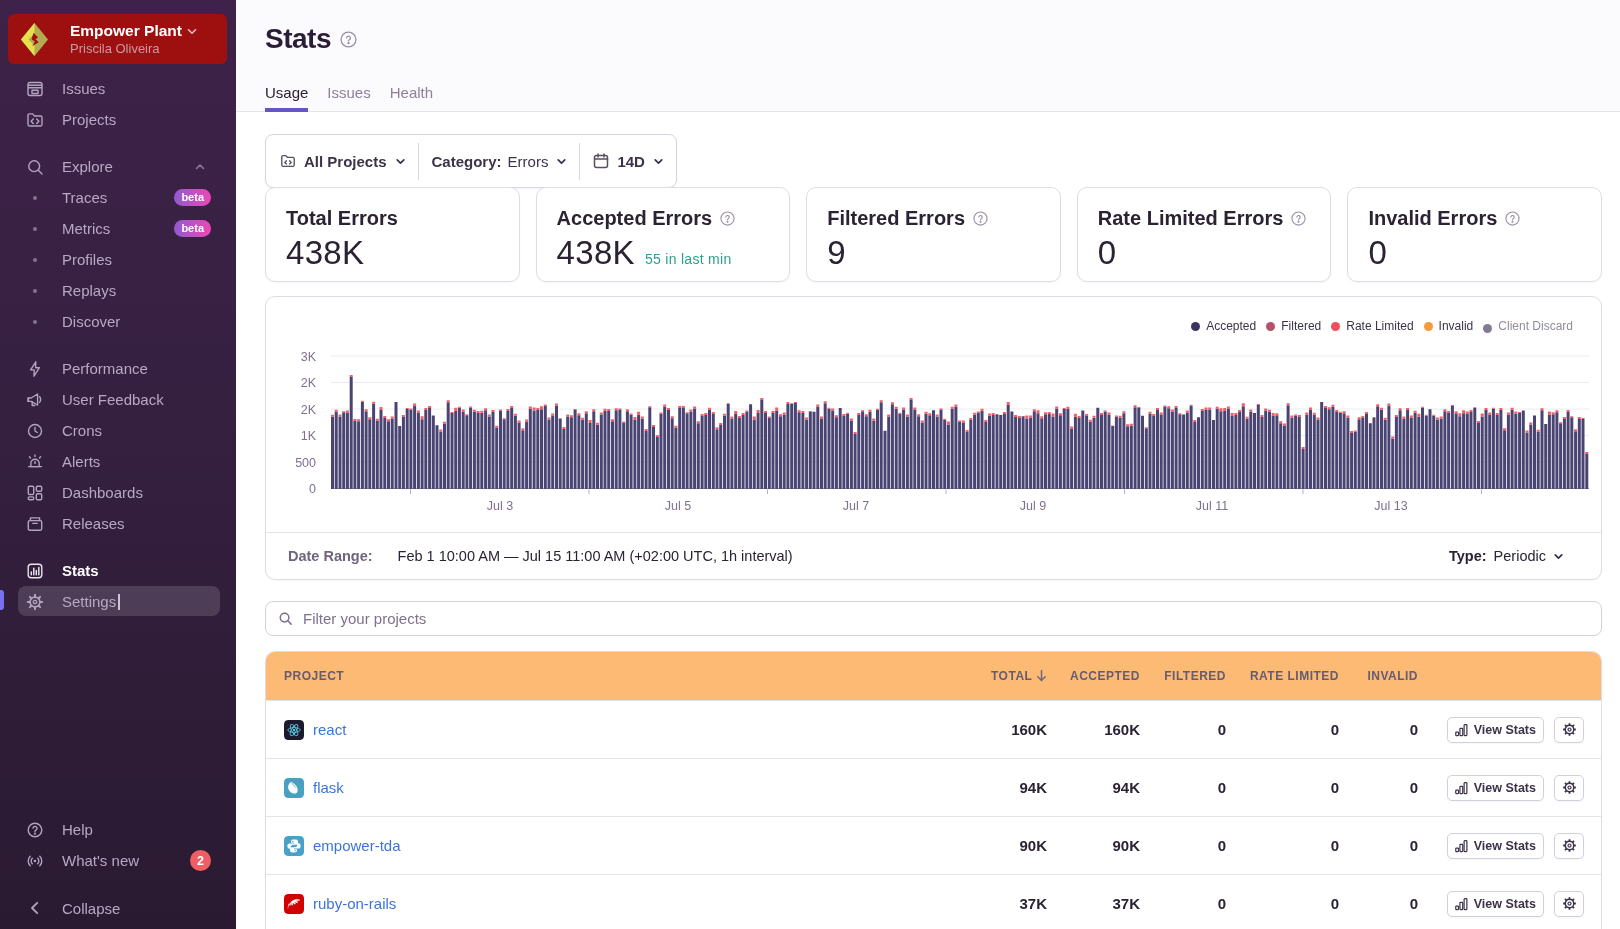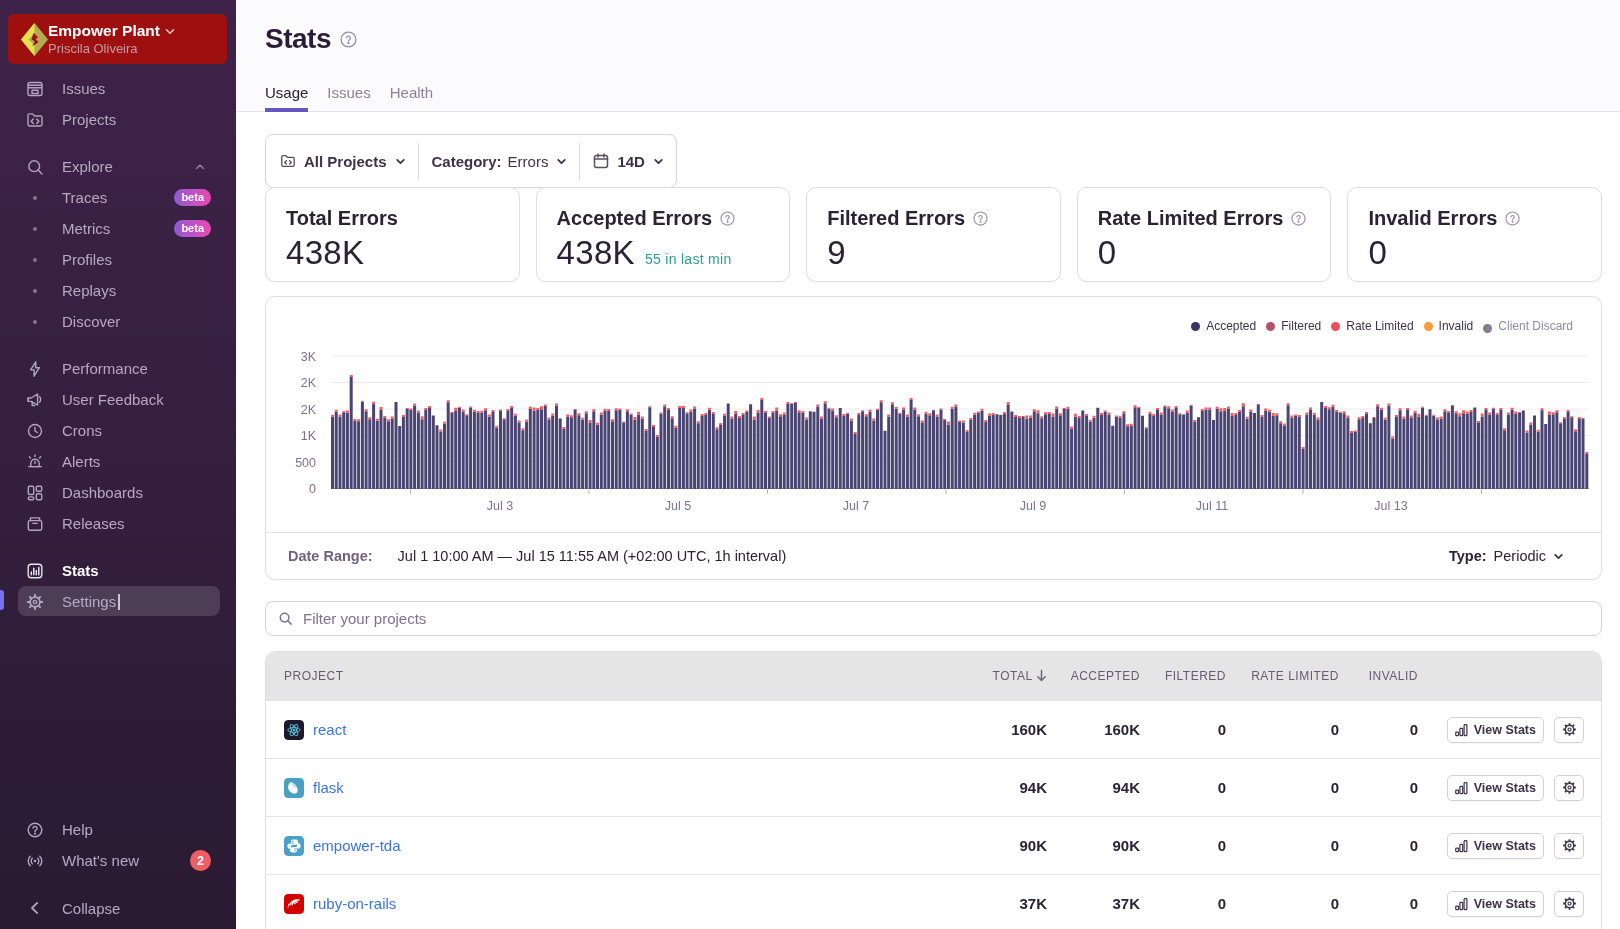--- a/index.html
+++ b/index.html
@@ -1,21 +1,21 @@
 <!DOCTYPE html>
 <html><head><meta charset="utf-8"><title>Stats</title><style>
 * { margin:0; padding:0; box-sizing:border-box; }
 html,body { width:1620px; height:929px; overflow:hidden; font-family:"Liberation Sans", sans-serif; background:#fff; }
 body { display:flex; }
 
 .sidebar { position:relative; width:236px; min-width:236px; height:929px;
   background:linear-gradient(180deg,#3e2249 0%,#352040 45%,#2a1a31 100%); color:#b9a8c4; font-size:15px; }
 .orgbox { position:absolute; left:8px; top:14px; width:219px; height:50px; background:#9e1010; border-radius:6px; display:flex; align-items:center; }
 .orglogo { margin-left:13px; width:27px; height:33px; }
-.orgtext { margin-left:0; line-height:1.22; }
+.orgtext { margin-left:22px; line-height:1.22; }
 .orgname { color:#fff; font-weight:700; font-size:15.5px; white-space:nowrap; display:flex; align-items:center; }
 .orgsub { color:#c59aa5; font-size:13px; }
 .nav { position:absolute; top:73px; left:0; width:236px; }
 .navitem { position:relative; height:31px; display:flex; align-items:center; padding-left:26px; }
 .navitem .ic { width:18px; height:18px; margin-right:18px; flex:none; color:#b2a3be; }
 .navitem .lbl { white-space:nowrap; }
 .navitem.sub .dot { width:18px; margin-right:18px; display:flex; justify-content:center; }
 .navitem.sub .dot i { width:4px; height:4px; border-radius:50%; background:#84738f; }
 .gap16 { height:16px; }
 .pill { margin-left:auto; margin-right:25px; font-size:11px; font-weight:700; color:#fff; border-radius:9px; padding:2.5px 7px 3.5px; line-height:1; }
@@ -58,21 +58,21 @@
 .datefoot { position:absolute; left:0; bottom:0; width:100%; height:47px; border-top:1px solid #e7e1ea; display:flex; align-items:center; padding:0 37px 0 22px; font-size:14.5px; }
 .datefoot .dlabel { color:#71637e; font-weight:700; margin-right:25px; }
 .datefoot .dval { color:#2b2233; }
 .datefoot .type { margin-left:auto; display:flex; align-items:center; gap:7px; color:#2b2233; }
 .datefoot .type b { font-weight:700; }
 
 .search { position:absolute; left:29px; top:601px; width:1337px; height:35px; border:1px solid #d6cfdd; border-radius:8px; background:#fff; display:flex; align-items:center; padding:0 12px; color:#80708f; font-size:15px; }
 .search svg { margin-right:10px; }
 
 .tablecard { position:absolute; left:29px; top:651px; width:1337px; height:278px; background:#fff; border:1px solid #e0dce6; border-radius:10px 10px 0 0; border-bottom:none; overflow:hidden; box-shadow:0 1px 2px rgba(43,34,51,0.04); }
-.thead { height:49px; background:#e5e5e5; border-bottom:1px solid #e7e1ea; display:flex; align-items:center; font-size:12px; font-weight:400; color:#655b72; letter-spacing:.5px; }
+.thead { height:49px; background:#fdba74; border-bottom:1px solid #e7e1ea; display:flex; align-items:center; font-size:12px; font-weight:700; color:#655b72; letter-spacing:.5px; }
 .trow { height:58px; display:flex; align-items:center; border-bottom:1px solid #e7e1ea; font-size:15px; color:#2b2233; }
 .trow .num { font-weight:600; }
 .c-proj { width:500px; padding-left:18px; display:flex; align-items:center; gap:9px; }
 .c-tot { width:281px; text-align:right; }
 .c-acc { width:93px; text-align:right; }
 .c-fil { width:86px; text-align:right; }
 .c-rate { width:113px; text-align:right; }
 .c-inv { width:79px; text-align:right; }
 .c-act { flex:1; display:flex; justify-content:flex-end; align-items:center; gap:10px; padding-right:17px; }
 .plink { color:#3d74db; }
@@ -360,21 +360,21 @@
         <line x1="144.5" x2="144.5" y1="147.5" y2="152" stroke="#b7afbf" stroke-width="1"></line>
         <line x1="323.0" x2="323.0" y1="147.5" y2="152" stroke="#b7afbf" stroke-width="1"></line>
         <line x1="501.5" x2="501.5" y1="147.5" y2="152" stroke="#b7afbf" stroke-width="1"></line>
         <line x1="680.0" x2="680.0" y1="147.5" y2="152" stroke="#b7afbf" stroke-width="1"></line>
         <line x1="858.5" x2="858.5" y1="147.5" y2="152" stroke="#b7afbf" stroke-width="1"></line>
         <line x1="1037.0" x2="1037.0" y1="147.5" y2="152" stroke="#b7afbf" stroke-width="1"></line>
         <line x1="1215.5" x2="1215.5" y1="147.5" y2="152" stroke="#b7afbf" stroke-width="1"></line>
     </svg>
     <div class="datefoot">
       <span class="dlabel">Date Range:</span>
-      <span class="dval">Jul 1 10:00 AM — Jul 15 11:55 AM (+02:00 UTC, 1h interval)</span>
+      <span class="dval">Feb 1 10:00 AM — Jul 15 11:00 AM (+02:00 UTC, 1h interval)</span>
       <span class="type">
           <b>Type:</b>
           <span>Periodic</span>
           <svg width="11" height="11" viewBox="0 0 10 10" fill="none" stroke="#3d3349" stroke-width="1.6" stroke-linecap="round" stroke-linejoin="round">
             <path d="M2 3.5 5 6.5 8 3.5"></path>
           </svg>
         </span>
     </div>
   </div>
 

